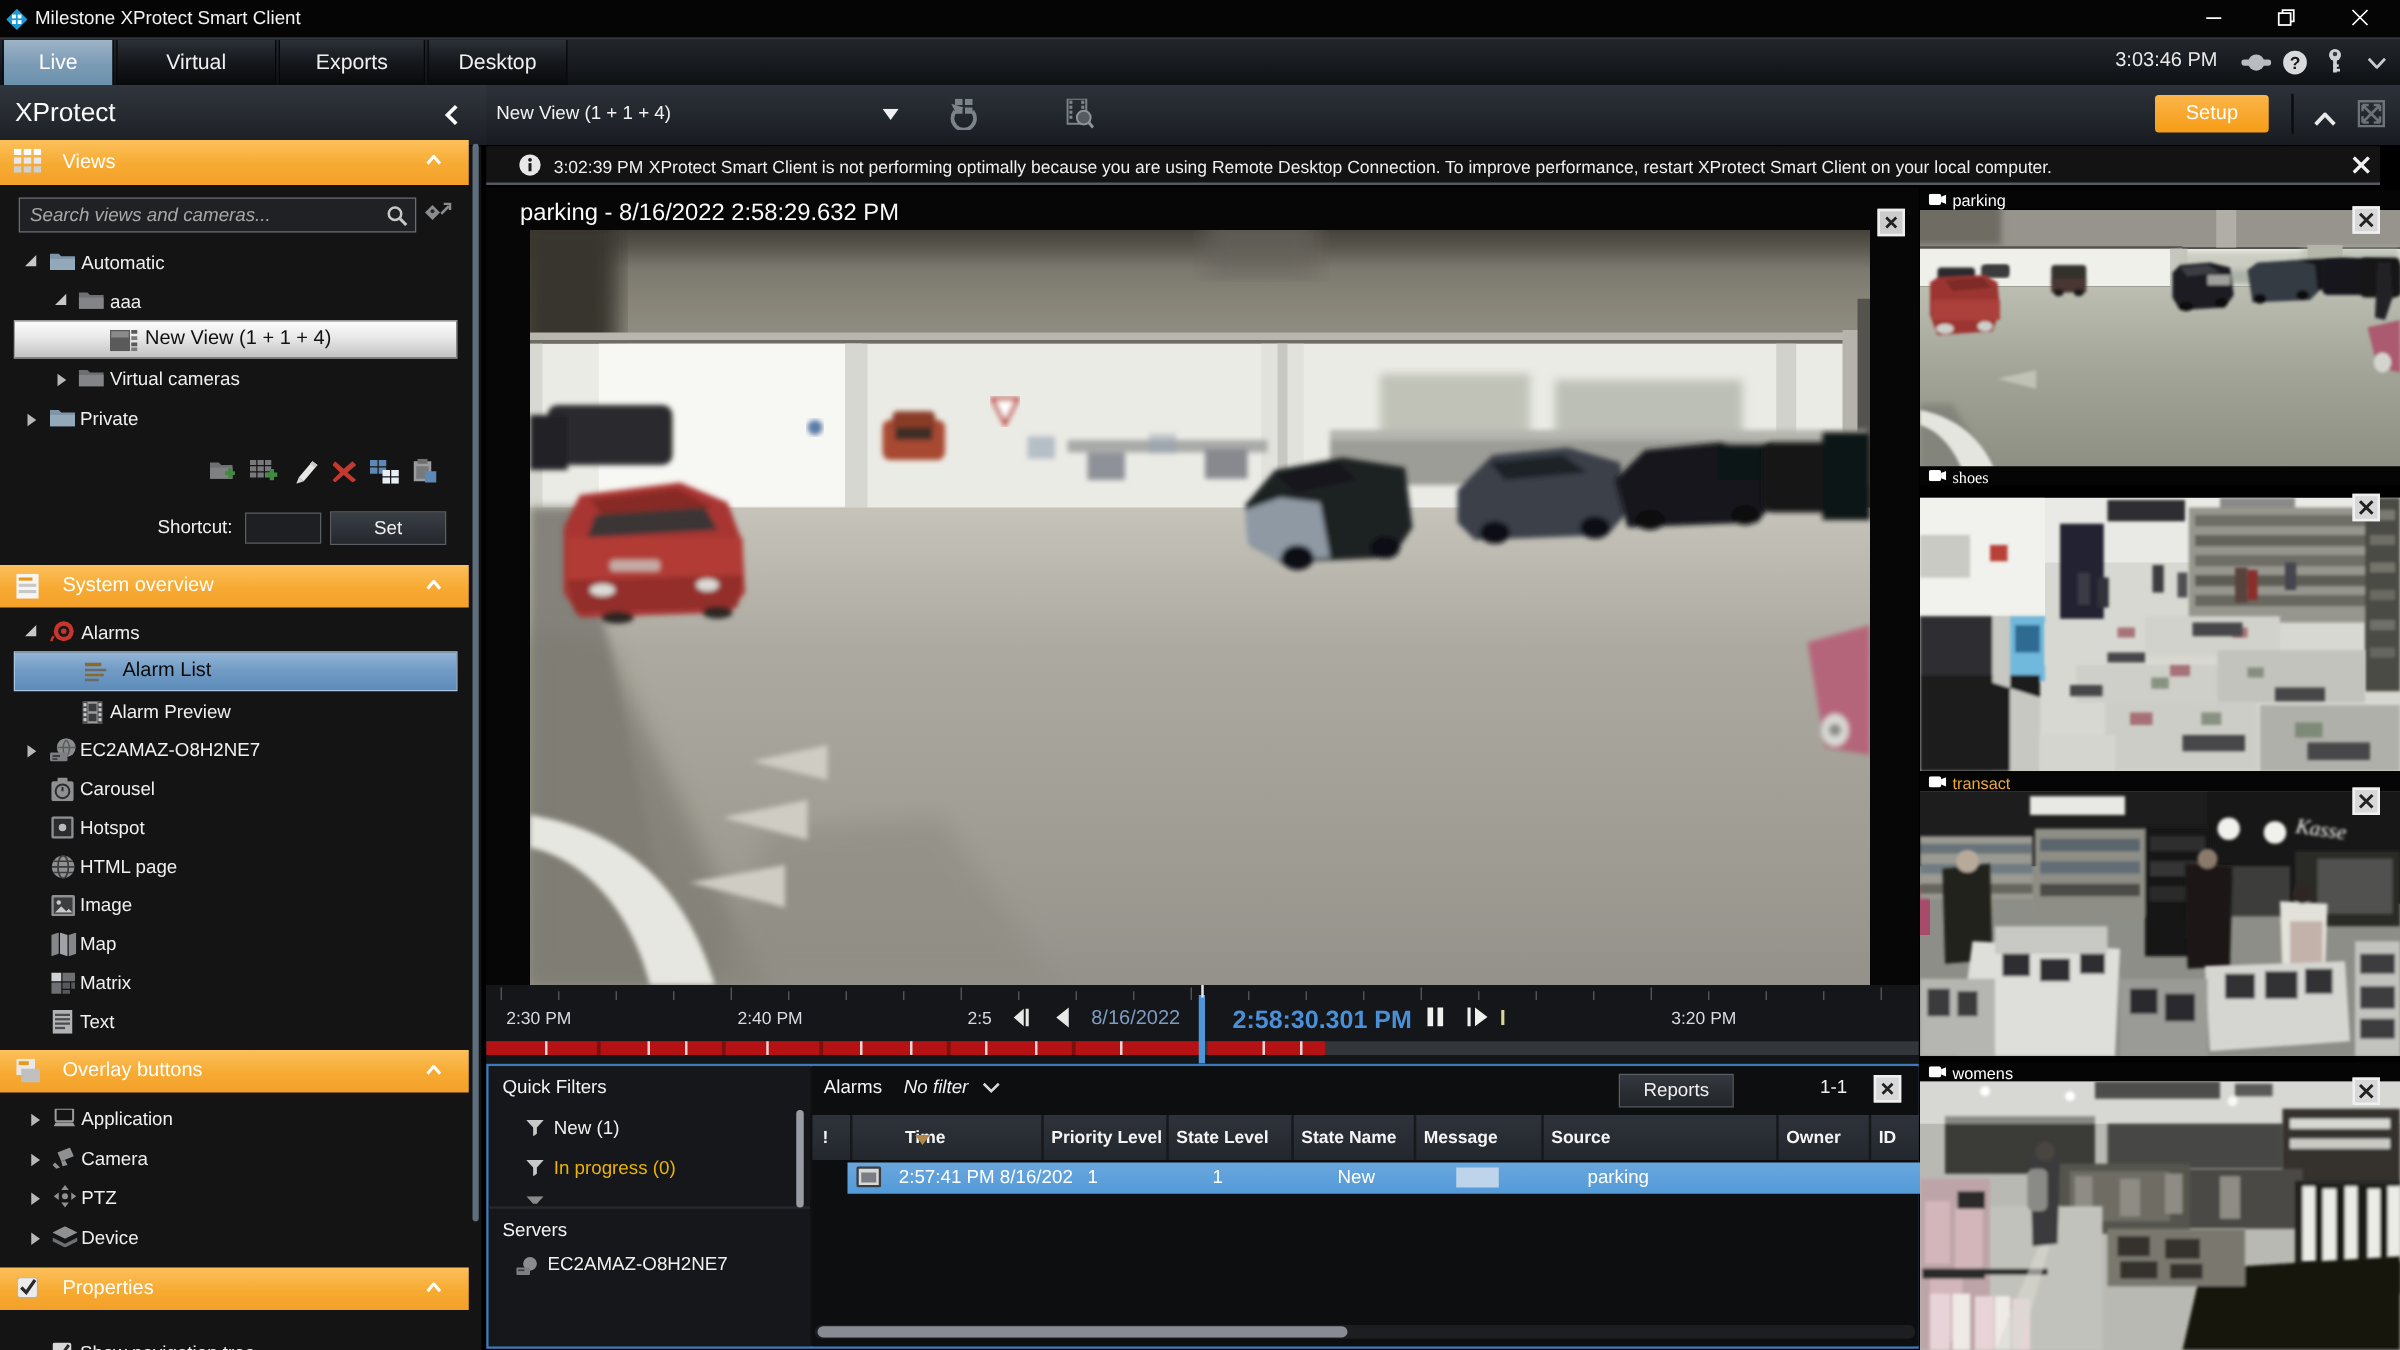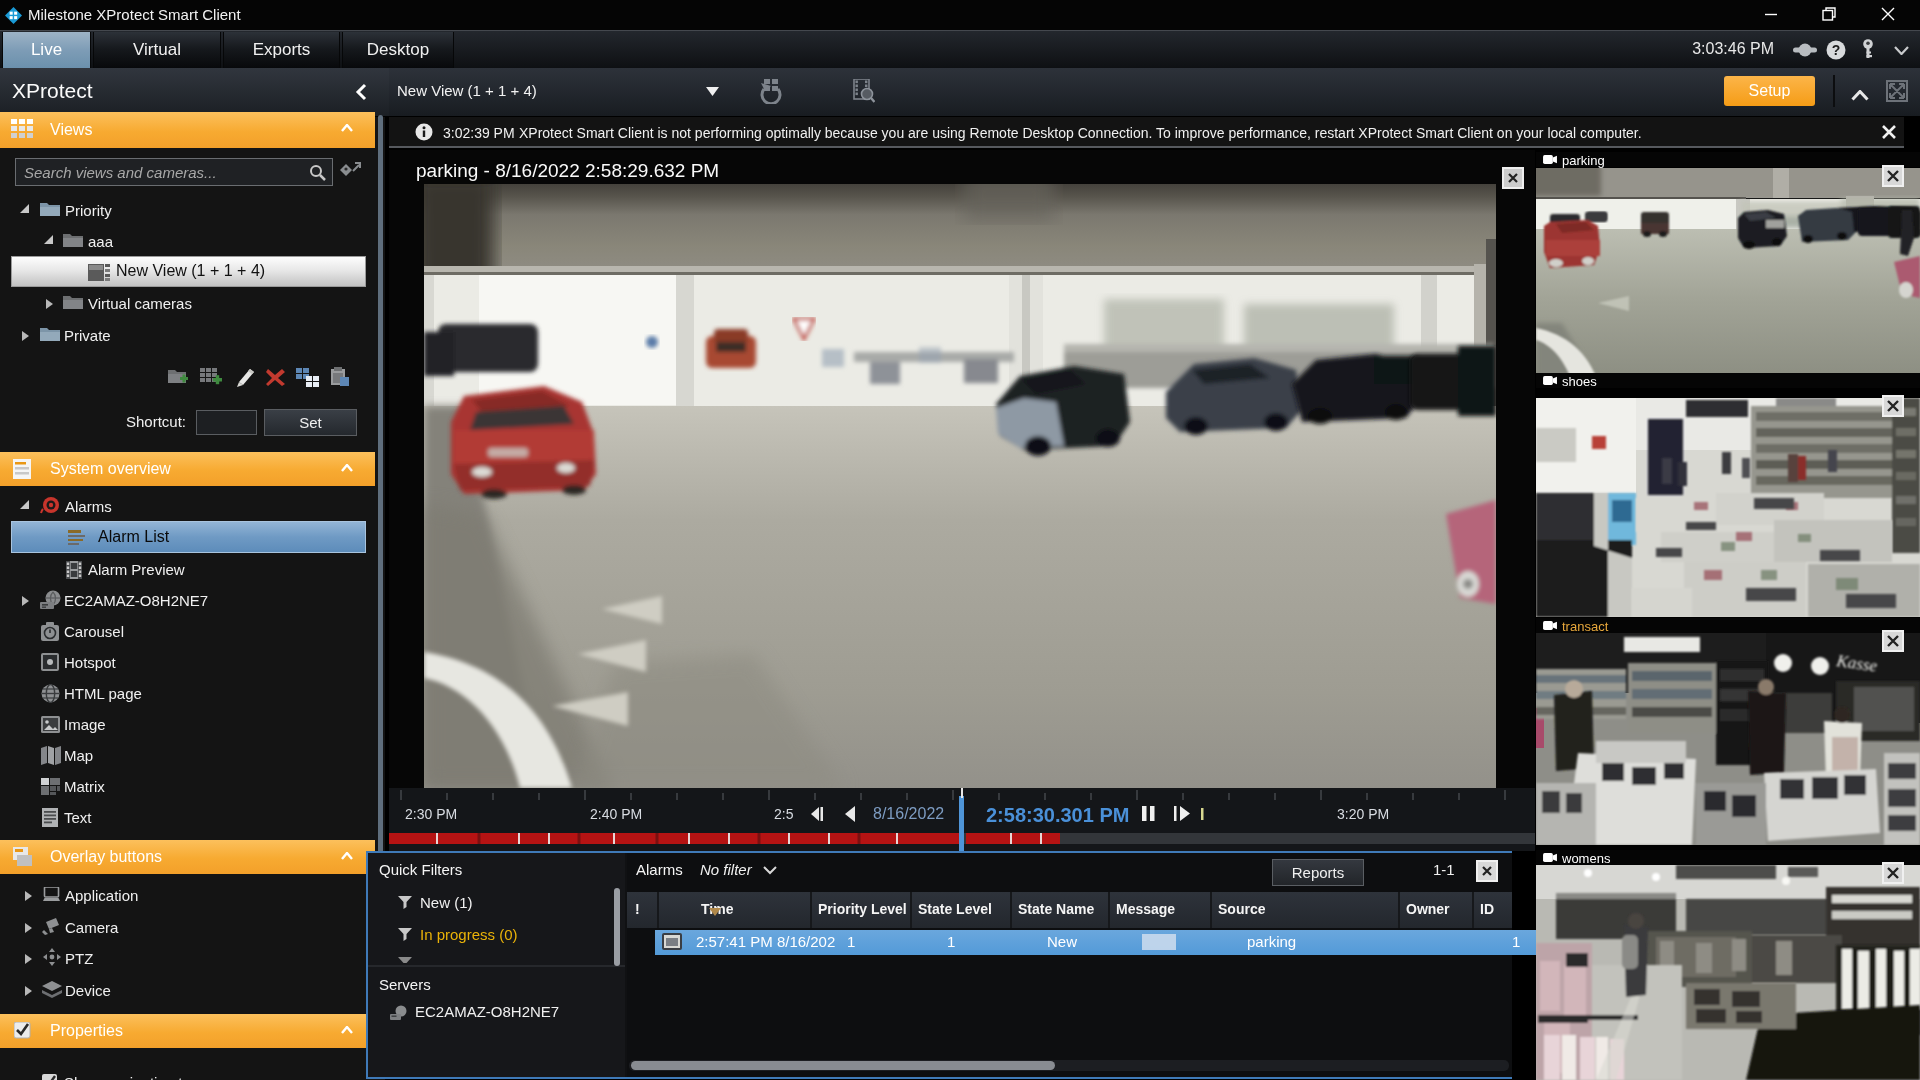--- a/index.html
+++ b/index.html
@@ -56,21 +56,21 @@
 
 
 #mainarea { left:389px; top:150px; width:1146px; height:700px; background:#060606; }
 #camtitle { position:absolute; left:27px; top:10px; font-size:19px; color:#fafafa; }
 #photo { position:absolute; left:35px; top:34px; width:1072px; height:604px; background:#a8a69c; }
 
 
 #timeline { left:389px; top:788px; width:1146px; height:63px; background:#16181b; color:#cfd3d8; }
 
 
-#alarms { left:366px; top:851px; width:1146px; height:228px; background:#101113;
+#alarms { left:389px; top:851px; width:1146px; height:228px; background:#101113;
   border:2px solid #3f7ab8; }
 #qf { position:absolute; left:0; top:0; width:257px; height:224px; background:#16171a; }
 #atable { position:absolute; left:259px; top:0; width:885px; height:224px; background:#0d0e10; }
 
 
 #rightcol { left:1536px; top:150px; width:384px; height:930px; background:#000; }
 .thumbtitle { position:absolute; left:0; width:384px; height:15px; background:#050505;
   color:#fff; font-size:13px; }
 .thumbtitle span { position:absolute; left:26px; top:1px; }
 .closebtn { position:absolute; width:22px; height:22px; background:#d8d8d8;
@@ -220,21 +220,21 @@
         <circle cx="8" cy="7" r="1.6" fill="#2a2a2a"></circle>
         <path d="M15 9 L21 3" stroke="#8a8d90" stroke-width="2" fill="none"></path>
         <path d="M17 1 L22 1 L22 6" stroke="#8a8d90" stroke-width="2" fill="none"></path>
       </svg>
 
     <div class="tri-d" style="left:20px;top:87px;"></div>
     <svg style="position:absolute;left:40px;top:84px" width="20" height="16" viewBox="0 0 20 16">
         <path d="M0 2 L7 2 L9 4 L20 4 L20 15 L0 15 Z" fill="#7d95a8"></path>
         <path d="M0 6 L20 6 L20 15 L0 15 Z" fill="#93a9ba"></path>
       </svg>
-    <div class="trow" style="left:65px;top:83px;">Priority</div>
+    <div class="trow" style="left:65px;top:83px;">Automatic</div>
 
     <div class="tri-d" style="left:44px;top:118px;"></div>
     <svg style="position:absolute;left:63px;top:115px" width="20" height="16" viewBox="0 0 20 16">
         <path d="M0 2 L7 2 L9 4 L20 4 L20 15 L0 15 Z" fill="#6d6f71"></path>
         <path d="M0 6 L20 6 L20 15 L0 15 Z" fill="#828487"></path>
       </svg>
     <div class="trow" style="left:88px;top:114px;">aaa</div>
 
     <div style="position:absolute;left:11px;top:139px;width:355px;height:31px;background:linear-gradient(#fdfdfd,#e8e8e8 45%,#c2c2c2);border:1px solid #9a9a9a;">
       <svg style="position:absolute;left:76px;top:7px" width="22" height="17" viewBox="0 0 22 17">
@@ -869,21 +869,21 @@
           <ellipse cx="370" cy="122" rx="7" ry="8" fill="#d5d5d0"></ellipse>
         </g>
       </svg>
     </div>
     <div class="closebtn" style="left:346px;top:15px;">
       <svg width="18" height="18" viewBox="0 0 18 18">
           <path d="M4 4 L14 14 M14 4 L4 14" stroke="#222" stroke-width="2.4"></path>
         </svg>
     </div>
 
-    <div class="thumbtitle" style="top:223px;">
+    <div class="thumbtitle" style="top:223px;font-family:Liberation Serif, serif;">
       <svg style="position:absolute;left:7px;top:3px" width="14" height="9" viewBox="0 0 17 11">
           <rect x="0" y="0" width="12" height="11" rx="2" fill="#fff"></rect>
           <path d="M12 3 L17 1 L17 10 L12 8 Z" fill="#fff"></path>
         </svg>
       <span>shoes</span>
     </div>
     <div style="position:absolute;left:0;top:248px;width:384px;height:219px;overflow:hidden;">
       <svg width="384" height="219" viewBox="0 0 384 219">
         <rect x="0" y="0" width="384" height="219" fill="#d8d8d2"></rect>
         <rect x="0" y="0" width="384" height="52" fill="#e9e9e5"></rect>

